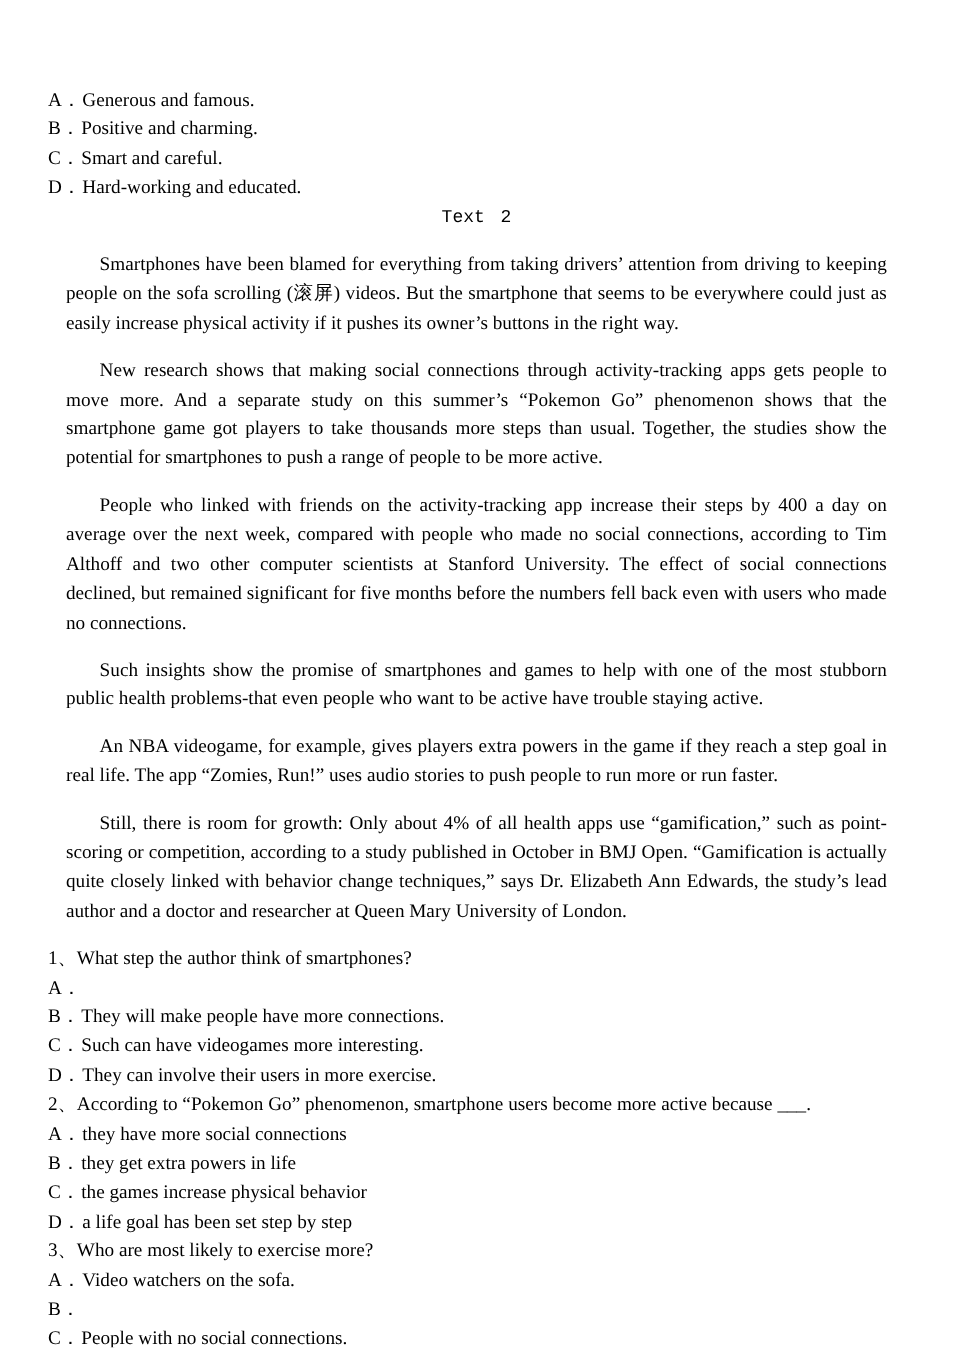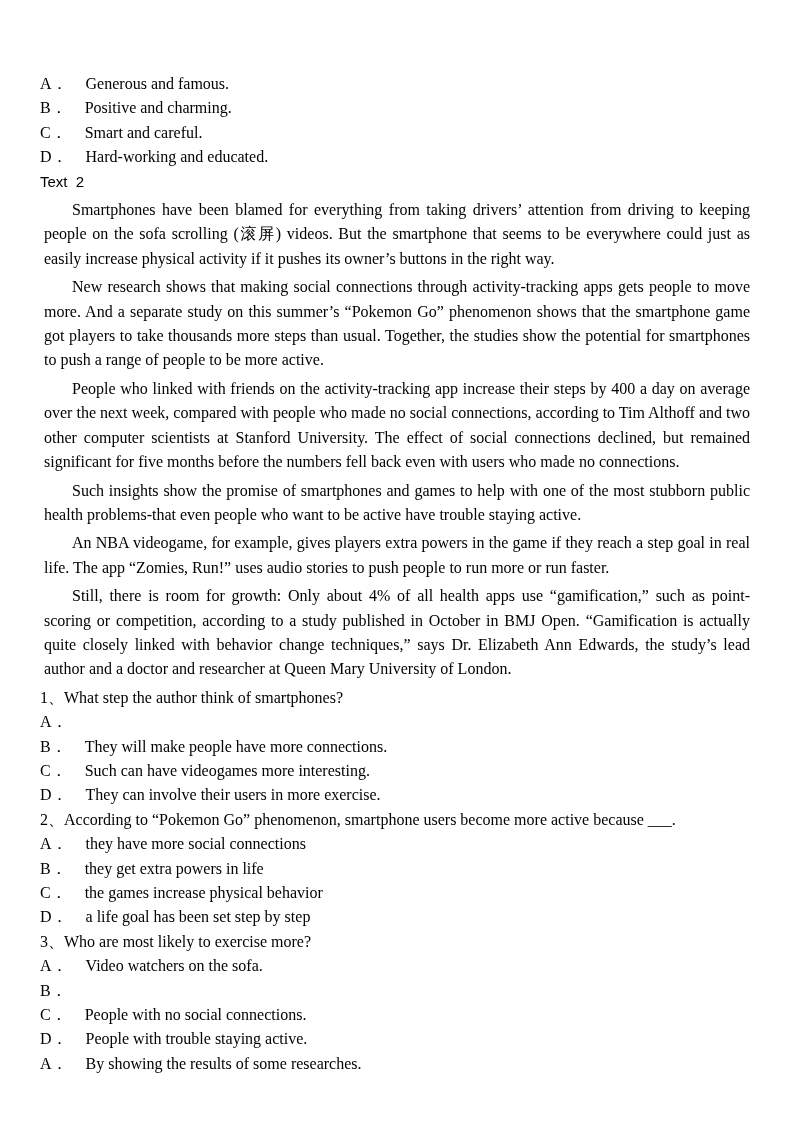--- a/index.html
+++ b/index.html
@@ -22,31 +22,31 @@
   }
   .option-line {
     display: flex;
     align-items: baseline;
     white-space: nowrap;
   }
   .opt-label {
     flex: none;
   }
   .opt-text {
-    margin-left: 18px;
+    margin-left: 1px;
   }
   .text-heading {
-    text-align: left;
-    font-family: Liberation Sans, sans-serif;
+    text-align: center;
+    font-family: Liberation Mono, monospace;
     font-size: 15px;
     word-spacing: 4px;
     line-height: 24.4px;
   }
   .para {
-    margin: 4px;
+    margin: 15px;
     text-indent: 28px;
     text-align: justify;
   }
   .question-line {
     white-space: nowrap;
   }
 </style>
 </head>
 <body>
 

